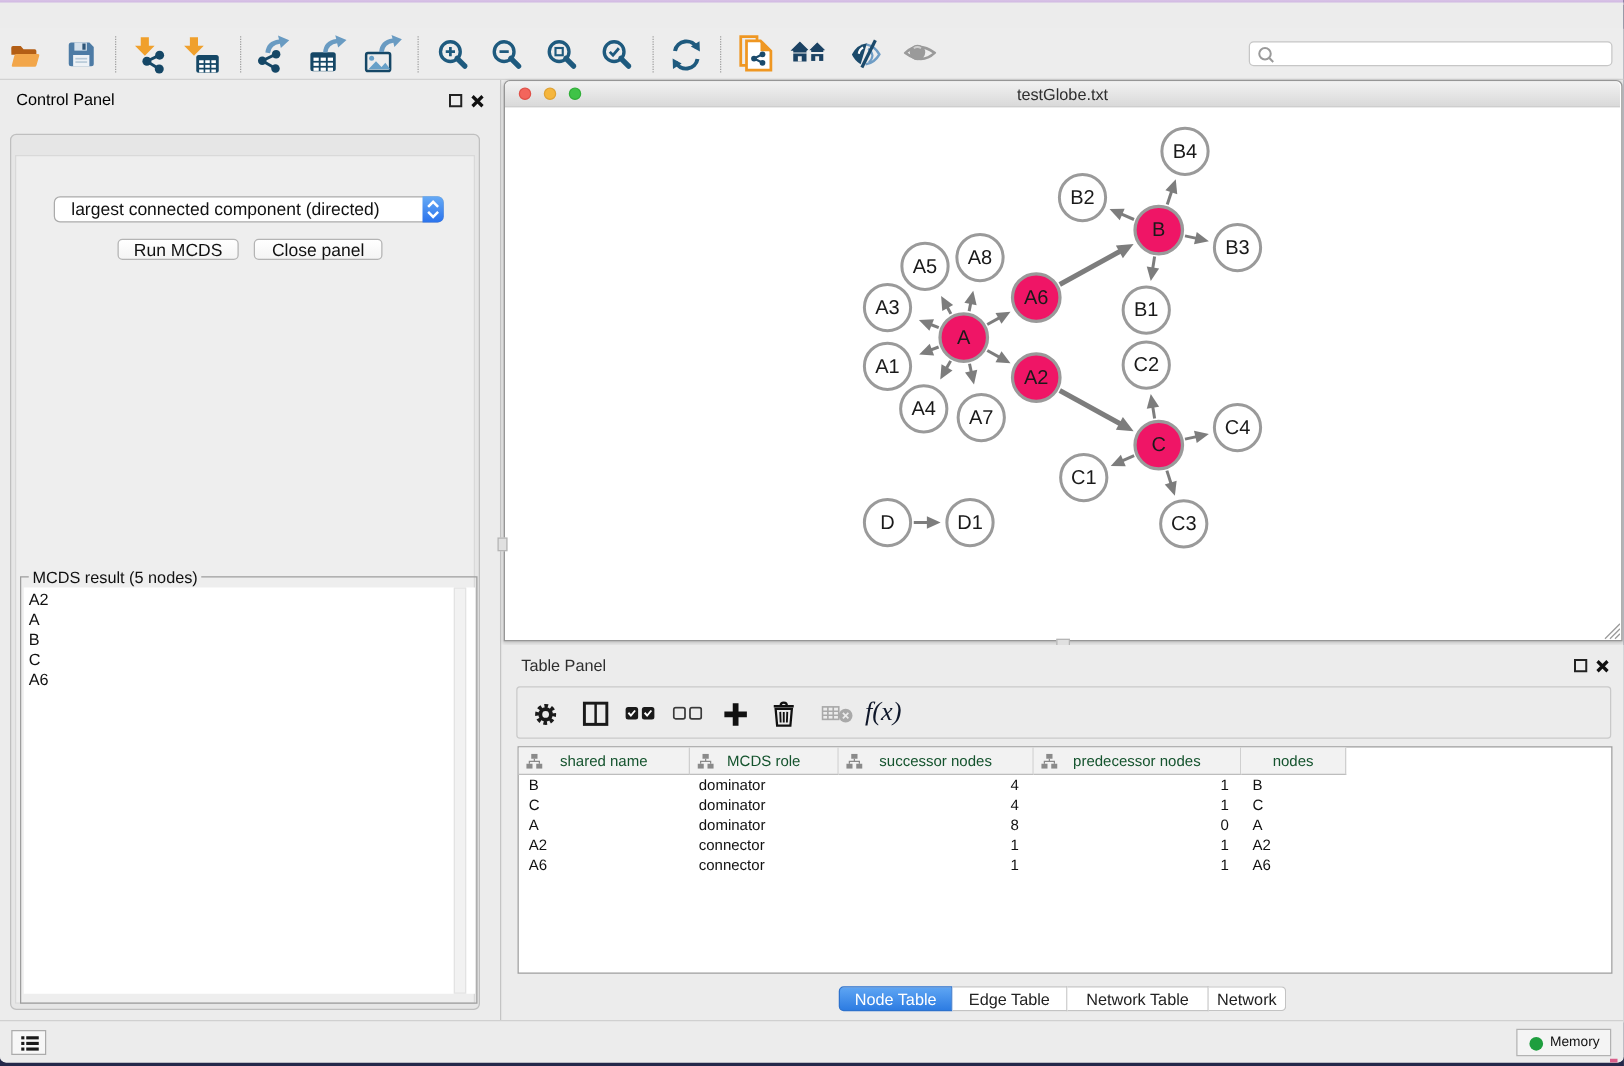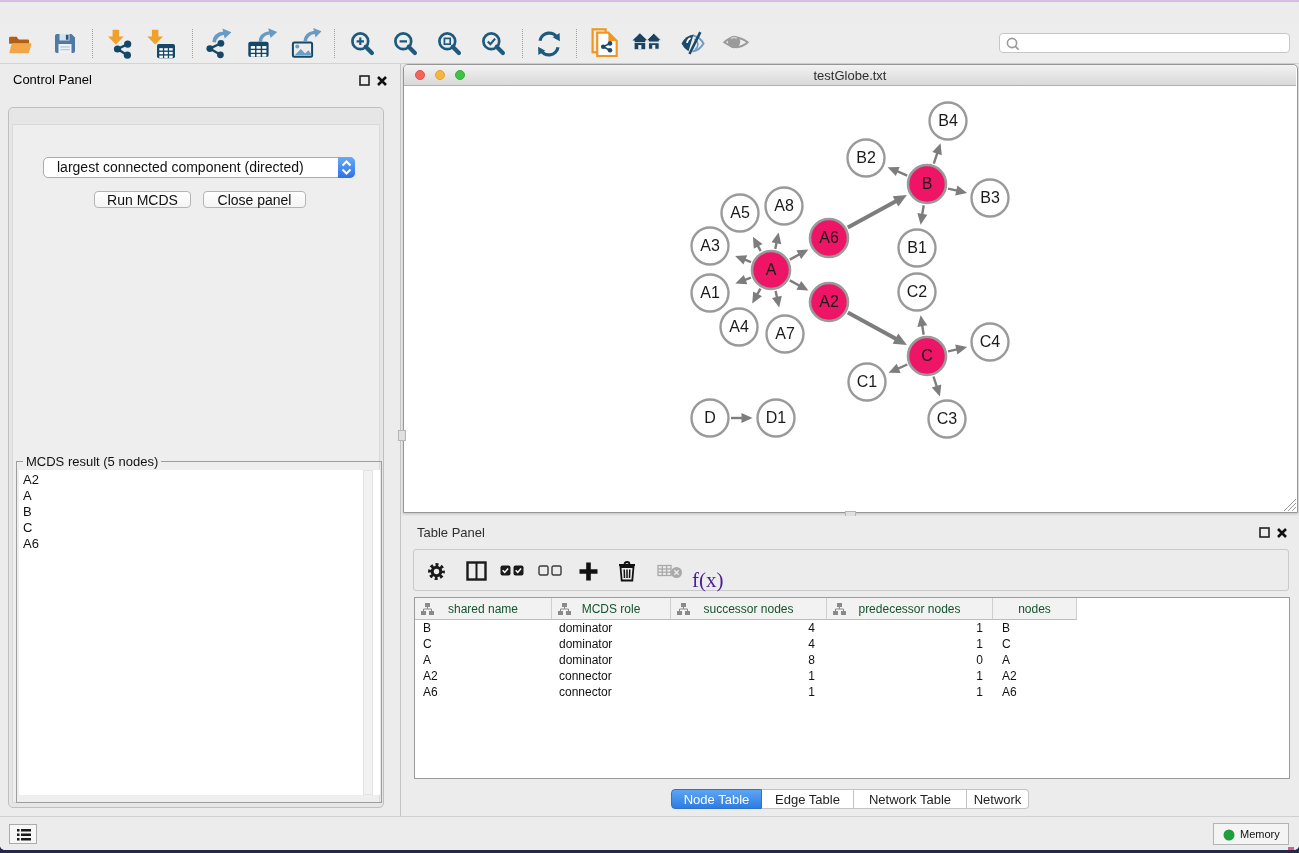--- a/index.html
+++ b/index.html
@@ -375,21 +375,21 @@
           <g fill="none" stroke="#a9a9a9" stroke-width="1.3">
             <rect x="1" y="1.5" width="13" height="10"></rect>
             <line x1="1" y1="5" x2="14" y2="5"></line>
             <line x1="1" y1="8.2" x2="14" y2="8.2"></line>
             <line x1="5.3" y1="1.5" x2="5.3" y2="11.5"></line>
             <line x1="9.6" y1="1.5" x2="9.6" y2="11.5"></line>
           </g>
           <circle cx="19.5" cy="8.5" r="5.5" fill="#a9a9a9"></circle>
           <path d="M17.3 6.3 l4.4 4.4 m0-4.4 l-4.4 4.4" stroke="#ececec" stroke-width="1.4"></path>
         </svg>
-<div class="abs" style="left:278px;top:18px;font-family:'Liberation Serif',serif;font-size:21px;color:#4c1d95">f(x)</div>
+<div class="abs" style="left:278px;top:7px;font-family:'Liberation Serif',serif;font-style:italic;font-size:21px;color:#0f172a">f(x)</div>
 </div>
 <div class="abs" id="tbl">
 <div class="hcell" style="left:0;width:137px">shared name</div>
 <div class="hcell" style="left:137px;width:119px">MCDS role</div>
 <div class="hcell" style="left:256px;width:156px">successor nodes</div>
 <div class="hcell" style="left:412px;width:166px">predecessor nodes</div>
 <div class="hcell" style="left:578px;width:84px">nodes</div>
 <svg class="hico" style="left:6px" width="13" height="12">
           <g fill="#8a8a8a">
             <rect x="4" y="0" width="5" height="4"></rect>

